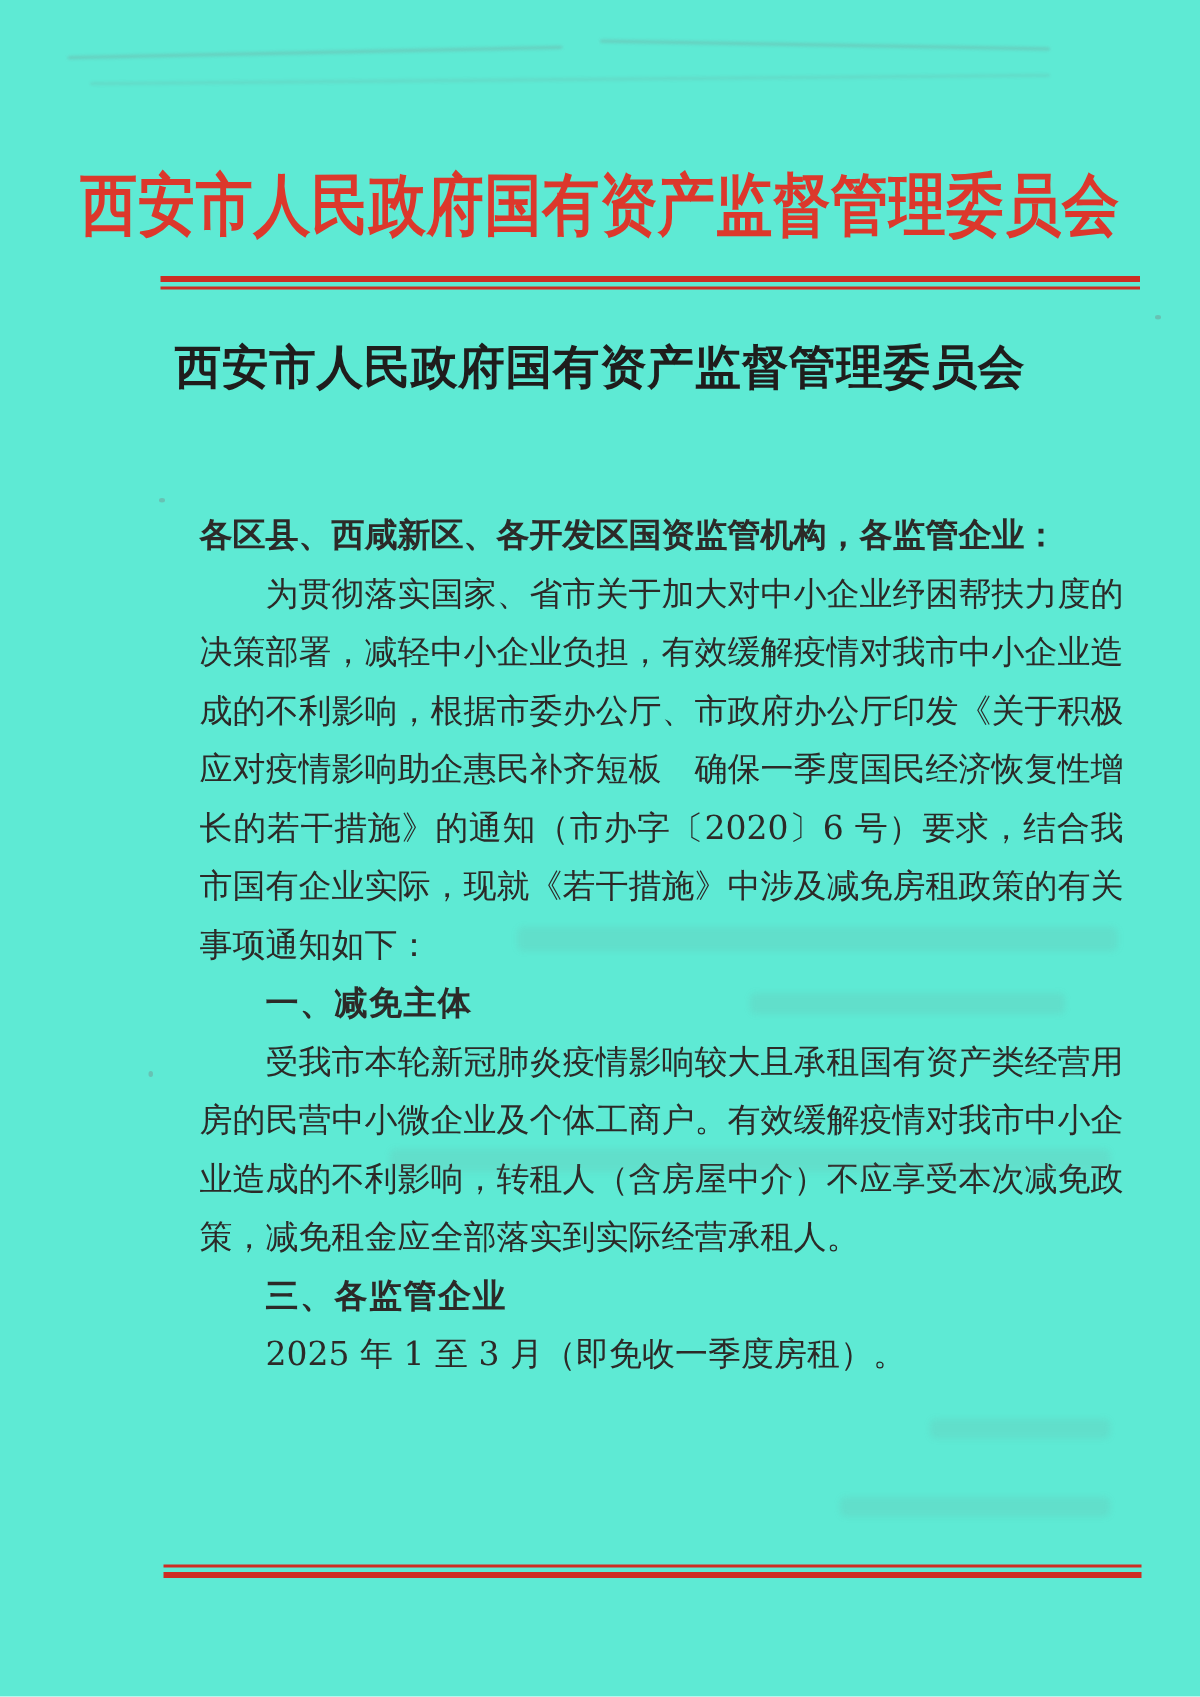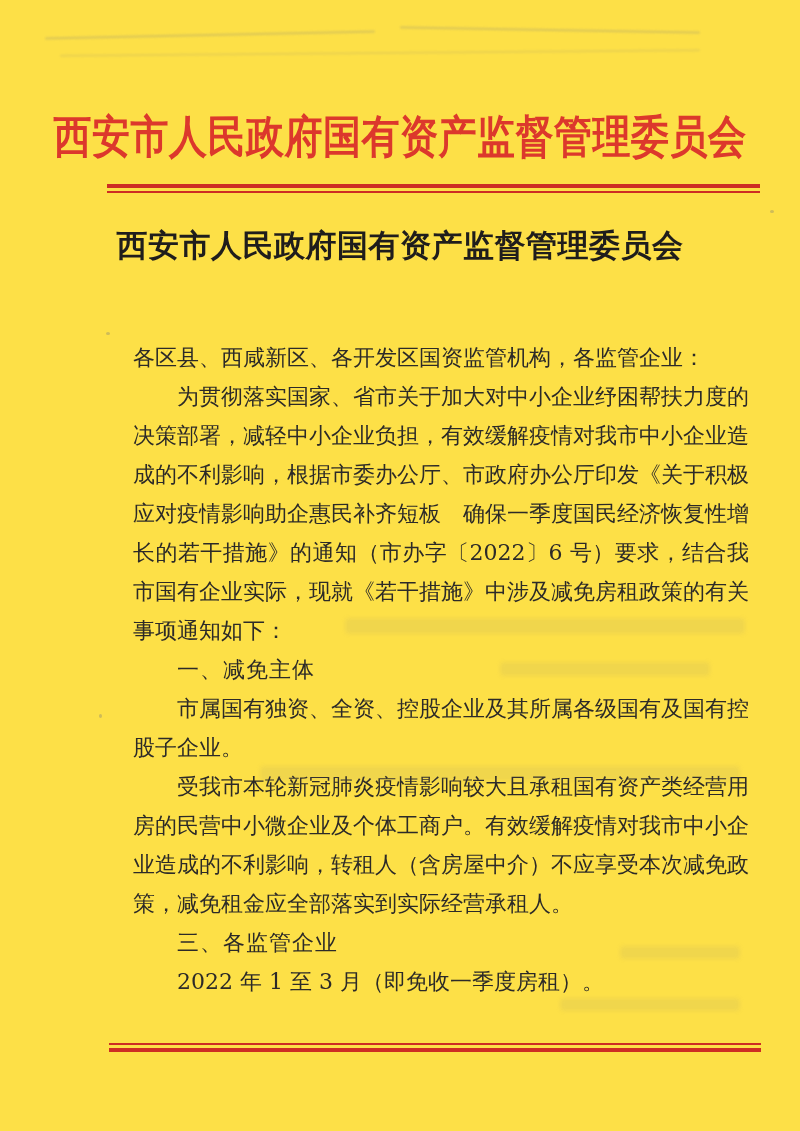--- a/index.html
+++ b/index.html
@@ -1,20 +1,20 @@
 <!DOCTYPE html>
 <html style="--letterhead-red: #dc382c; --rule-red: #cd2d23; --title-ink: #1f1d1c; --body-ink: #2c2a28;"><head>
 <meta charset="utf-8">
 <style>
   html, body { margin: 0; padding: 0; background: #ffffff; }
   .page {
     position: relative;
     width: 800px;
     height: 1131px;
-    background: #fde047;
+    background: #5eead4;
     overflow: hidden;
     font-family: "DejaVu Serif", "Liberation Serif", serif;
   }
 
   
   .letterhead {
     position: absolute;
     top: 112px;
     left: 0;
     width: 100%;
@@ -62,26 +62,26 @@
     position: absolute;
     left: 133px;
     top: 338px;
     width: 616px;
     font-size: 22px;
     line-height: 39px;
     color: var(--body-ink, #2c2a28);
     text-align: justify;
   }
   .doc-body p { margin: 0; }
-  .salutation { text-indent: 0; }
+  .salutation { text-indent: 0; font-weight: bold; }
   .para { text-indent: 2em; }
   .heading {
     text-indent: 2em;
     font-family: "DejaVu Sans", "Liberation Sans", sans-serif;
-    font-weight: 400;
+    font-weight: 700;
     letter-spacing: 1px;
   }
 
   
   .scratch {
     position: absolute;
     height: 2px;
     background: rgba(125, 125, 125, 0.28);
     filter: blur(1px);
     border-radius: 2px;
@@ -124,26 +124,25 @@
   <div class="letterhead">西安市人民政府国有资产监督管理委员会</div>
 
   <div class="rule rule-top"></div>
 
   <div class="doc-title">
     <div>西安市人民政府国有资产监督管理委员会</div>
   </div>
 
   <div class="doc-body">
     <p class="salutation">各区县、西咸新区、各开发区国资监管机构，各监管企业：</p>
-    <p class="para">为贯彻落实国家、省市关于加大对中小企业纾困帮扶力度的决策部署，减轻中小企业负担，有效缓解疫情对我市中小企业造成的不利影响，根据市委办公厅、市政府办公厅印发《关于积极应对疫情影响助企惠民补齐短板　确保一季度国民经济恢复性增长的若干措施》的通知（市办字〔2022〕6 号）要求，结合我市国有企业实际，现就《若干措施》中涉及减免房租政策的有关事项通知如下：</p>
+    <p class="para">为贯彻落实国家、省市关于加大对中小企业纾困帮扶力度的决策部署，减轻中小企业负担，有效缓解疫情对我市中小企业造成的不利影响，根据市委办公厅、市政府办公厅印发《关于积极应对疫情影响助企惠民补齐短板　确保一季度国民经济恢复性增长的若干措施》的通知（市办字〔2020〕6 号）要求，结合我市国有企业实际，现就《若干措施》中涉及减免房租政策的有关事项通知如下：</p>
     <p class="heading">一、减免主体</p>
-    <p class="para">市属国有独资、全资、控股企业及其所属各级国有及国有控股子企业。</p>
     <p class="para">受我市本轮新冠肺炎疫情影响较大且承租国有资产类经营用房的民营中小微企业及个体工商户。有效缓解疫情对我市中小企业造成的不利影响，转租人（含房屋中介）不应享受本次减免政策，减免租金应全部落实到实际经营承租人。</p>
     <p class="heading">三、各监管企业</p>
-    <p class="para">2022 年 1 至 3 月（即免收一季度房租）。</p>
+    <p class="para">2025 年 1 至 3 月（即免收一季度房租）。</p>
   </div>
 
   <div class="ghost ghost-1"></div>
   <div class="ghost ghost-2"></div>
   <div class="ghost ghost-3"></div>
   <div class="ghost ghost-4"></div>
   <div class="ghost ghost-5"></div>
 
   <div class="rule rule-bottom"></div>
 

